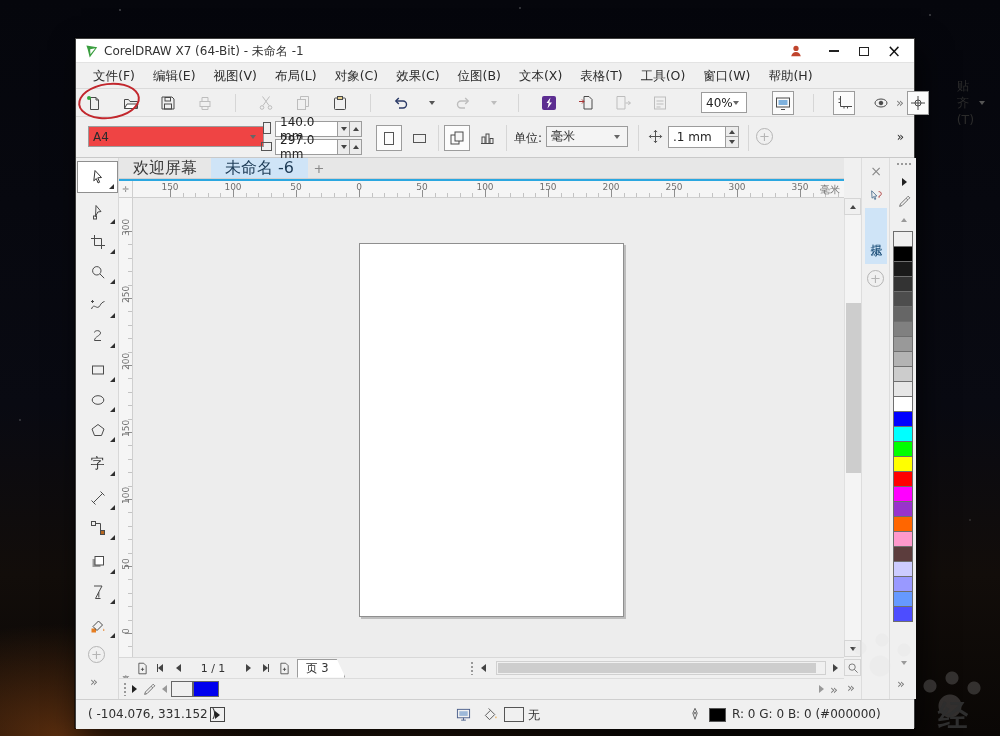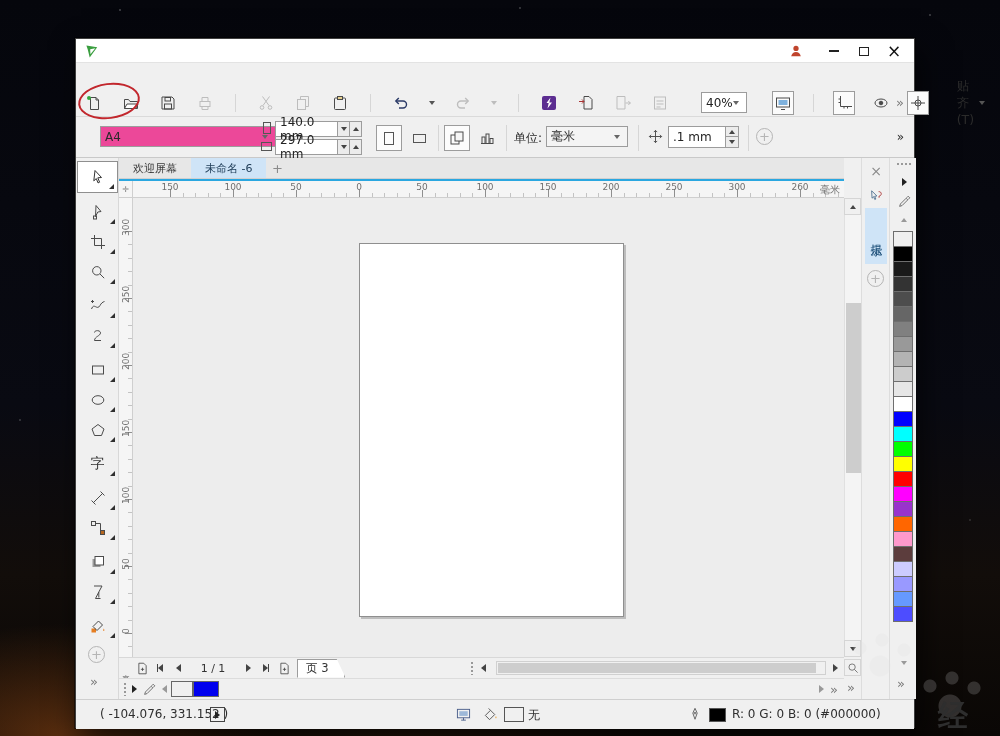--- a/index.html
+++ b/index.html
@@ -80,21 +80,21 @@
   
   .main{position:absolute;left:0;top:119px;width:840px;height:541px;background:#f0f0f0;}
   .toolbox{position:absolute;left:0;top:0;width:43px;height:541px;border-right:1px solid #d8d8d8;background:#f0f0f0;}
   .tool{position:relative;width:41px;height:30px;margin:0 1px;display:flex;align-items:center;justify-content:center;color:#4b4b4b;}
   .tool.sel{background:#fff;border:1px solid #8f8f8f;height:32px;}
   .flym{position:absolute;right:3px;bottom:3px;width:0;height:0;border-left:5px solid transparent;border-bottom:5px solid #2f2f2f;}
   .tgap{height:4px;}
 
   .center{position:absolute;left:43px;top:0;width:725px;height:541px;display:flex;flex-direction:column;}
   .tabbar{height:21px;background:#e7e7e7;display:flex;align-items:stretch;border-bottom:1px solid #d0d0d0;}
-  .dtab{font-size:11px;color:#3a3a3a;padding:0 14px;display:flex;align-items:center;white-space:nowrap;}
+  .dtab{font-size:16px;color:#3a3a3a;padding:0 14px;display:flex;align-items:center;white-space:nowrap;}
   .dtab.active{background:#cfe4f7;color:#1c3a55;}
   .newtab{width:22px;display:flex;align-items:center;justify-content:center;color:#8a8a8a;font-size:13px;}
   .blueline{height:2px;background:#2ba7e0;}
   .rulerrow{height:17px;display:flex;}
   .ruler-corner{width:14px;height:17px;background:#f5f5f5;border-right:1px solid #cfcfcf;border-bottom:1px solid #cfcfcf;display:flex;align-items:center;justify-content:center;color:#888;font-size:8px;}
   .hruler{position:relative;flex:1;background:#f5f5f5;border-bottom:1px solid #cfcfcf;
     background-image:repeating-linear-gradient(90deg,#8f8f8f 0 1px,transparent 1px 63px),repeating-linear-gradient(90deg,#c3c3c3 0 1px,transparent 1px 12.6px);
     background-size:100% 7px,100% 4px;background-position:37px 100%,37px 100%;background-repeat:no-repeat;}
   .htick{position:absolute;top:1px;font-size:9px;color:#6f6f6f;transform:translateX(-50%);}
   .hunit{position:absolute;right:4px;top:2px;font-size:10px;color:#6f6f6f;}
@@ -145,37 +145,52 @@
 <div class="screen">
   <div class="stars"></div>
 
   <div class="window">
 
     <div class="titlebar">
       <svg class="ic" style="position:absolute;left:9px;top:5px" width="15" height="15" viewBox="0 0 16 16">
           <path d="M1.5 1.5 13 3.5 5 14.5 3 6z" fill="#3a9e3f"></path>
           <path d="M5.5 5.5 11 4.5 5.8 11z" fill="#fff"></path>
         </svg>
+      <span class="title-text">CorelDRAW X7 (64-Bit) - 未命名 -1</span>
       <span class="winbtn" style="right:104px">
         <svg class="ic" width="14" height="14" viewBox="0 0 16 16">
             <circle cx="8" cy="5" r="3" fill="#c0442c"></circle>
             <path d="M2.5 14c.6-3.4 3-5 5.5-5s4.9 1.6 5.5 5z" fill="#c0442c"></path>
           </svg>
       </span>
       <span class="winbtn" style="right:66px">
           <span class="minbar"></span>
         </span>
       <span class="winbtn" style="right:36px">
           <span class="maxbox"></span>
         </span>
       <span class="winbtn" style="right:6px">
           <span class="closex">×</span>
         </span>
     </div>
 
+    <div class="menubar">
+        <span class="menu-item">文件(F)</span>
+        <span class="menu-item">编辑(E)</span>
+        <span class="menu-item">视图(V)</span>
+        <span class="menu-item">布局(L)</span>
+        <span class="menu-item">对象(C)</span>
+        <span class="menu-item">效果(C)</span>
+        <span class="menu-item">位图(B)</span>
+        <span class="menu-item">文本(X)</span>
+        <span class="menu-item">表格(T)</span>
+        <span class="menu-item">工具(O)</span>
+        <span class="menu-item">窗口(W)</span>
+        <span class="menu-item">帮助(H)</span>
+      </div>
     <div class="red-ellipse"></div>
 
     <div class="toolbar">
       <span class="tbtn">
           <svg class="ic" width="16" height="16" viewBox="0 0 16 16" fill="none" stroke="currentColor">
             <path d="M4.5 2.5h5.5l2.5 2.5v9.5H4.5z"></path>
             <path d="M10 2.5V5h2.5"></path>
             <circle cx="3" cy="3" r="2" fill="#36a841" stroke="none"></circle>
           </svg>
         </span>
@@ -302,21 +317,21 @@
       <span class="tbtn">
           <svg class="ic" width="16" height="16" viewBox="0 0 16 16" fill="none" stroke="currentColor">
             <path d="M5 3.5h9M5 8h9M5 12.5h9"></path>
             <path d="M2 3.5h1.5M2 8h1.5M2 12.5h1.5" stroke="#3fa34d" stroke-width="2"></path>
           </svg>
         </span>
       <span class="ovf" style="position:absolute;right:10px">»</span>
     </div>
 
     <div class="propbar">
-      <div class="combo pb" style="left:24px;top:9px;width:176px;background:#ec4899">
+      <div class="combo pb" style="left:12px;top:9px;width:176px;background:#ef4444">
         <span>A4</span>
         <span class="caret cc"></span>
       </div>
       <span class="pb pbicon" style="left:187px;top:5px;width:8px;height:12px"></span>
       <div class="pb input" style="left:199px;top:4px;width:63px;height:16px">
           <span>140.0 mm</span>
         </div>
       <div class="pb spin-h" style="left:262px;top:4px">
           <span>
             <i class="tri-dn"></i>
@@ -510,21 +525,21 @@
           <span class="htick" style="left: 37px;">150</span>
               <span class="htick" style="left: 100px;">100</span>
               <span class="htick" style="left: 163px;">50</span>
               <span class="htick" style="left: 226px;">0</span>
               <span class="htick" style="left: 289px;">50</span>
               <span class="htick" style="left: 352px;">100</span>
               <span class="htick" style="left: 415px;">150</span>
               <span class="htick" style="left: 478px;">200</span>
               <span class="htick" style="left: 541px;">250</span>
               <span class="htick" style="left: 604px;">300</span>
-              <span class="htick" style="left: 667px;">260</span>
+              <span class="htick" style="left: 667px;">350</span>
             </div>
         </div>
         <div class="canvasrow">
           <div class="vruler">
               <span class="vtick" style="top: 26px;">300</span>
               <span class="vtick" style="top: 93px;">250</span>
               <span class="vtick" style="top: 160px;">200</span>
               <span class="vtick" style="top: 227px;">150</span>
               <span class="vtick" style="top: 294px;">100</span>
               <span class="vtick" style="top: 361px;">50</span>
@@ -674,21 +689,21 @@
             <div class="swatch" style="background: rgb(77, 77, 255);"></div>
           </div>
         <span class="dkbtn" style="left:4px;top:497px;height:16px">
             <i class="tri-dn" style="border-top-color:#999"></i>
           </span>
         <span class="ovf" style="position:absolute;left:7px;top:518px">»</span>
       </div>
     </div>
 
     <div class="statusbar">
-      <span class="sb" style="left:24px">( -104.076, 331.152 )</span>
+      <span class="sb" style="left:12px">( -104.076, 331.152 )</span>
       <span class="sb playbox" style="left:134px">
           <i class="tri-r" style="border-left-color:#222"></i>
         </span>
       <span class="sb" style="left:380px">
           <svg class="ic" width="15" height="15" viewBox="0 0 16 16" fill="none" stroke="#4a5e8a">
             <rect x="1.5" y="2.5" width="13" height="9"></rect>
             <rect x="3.5" y="4.5" width="9" height="5" fill="#9db8d8" stroke="none"></rect>
             <path d="M5.5 14h5M8 11.5V14"></path>
           </svg>
         </span>

